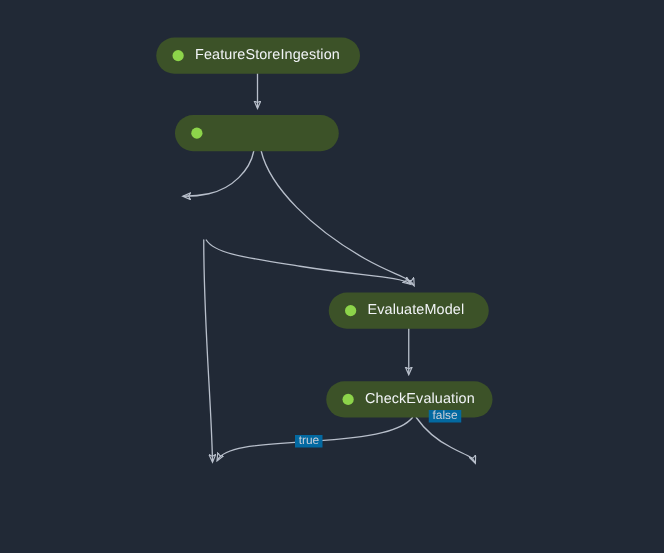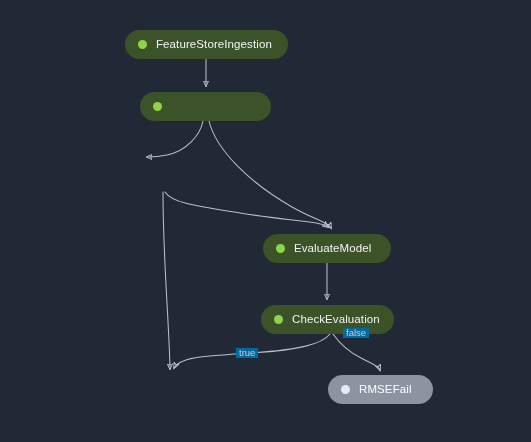--- a/index.html
+++ b/index.html
@@ -121,21 +121,17 @@
     <span class="node-dot"></span>
     <span class="node-label">EvaluateModel</span>
   </div>
 
   <div class="node state-success" style="left:261px; top:305px; width:133px;">
     <span class="node-dot"></span>
     <span class="node-label">CheckEvaluation</span>
   </div>
 
 
-  <div class="node state-neutral" style="left:328px; top:375px; width:105px;">
-    <span class="node-dot"></span>
-    <span class="node-label">RMSEFail</span>
-  </div>
 
   <span class="edge-label" style="left:236px; top:348px;">true</span>
   <span class="edge-label" style="left:343px; top:328px;">false</span>
 
 </div>
 
 </body></html>

